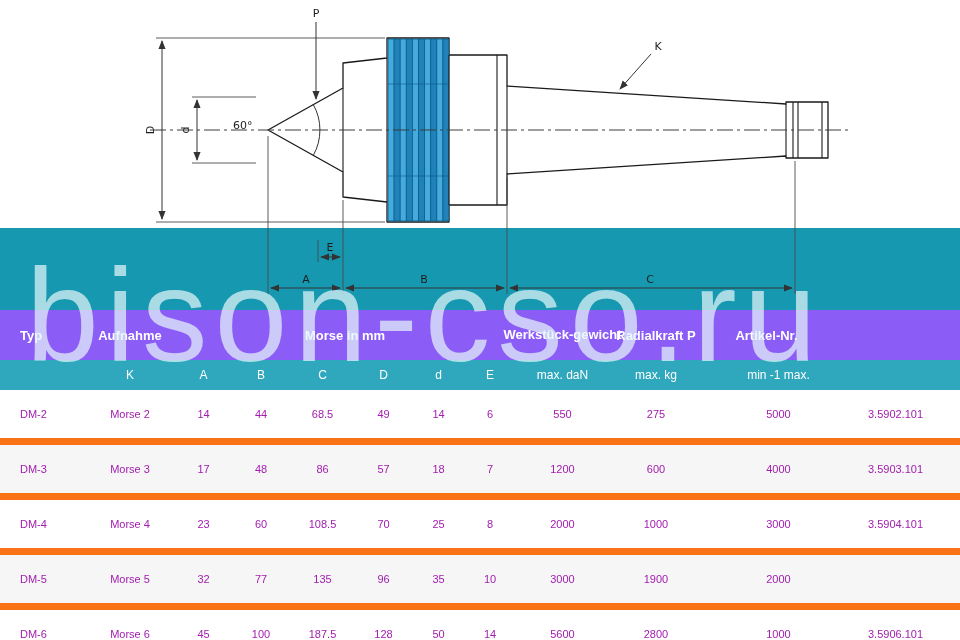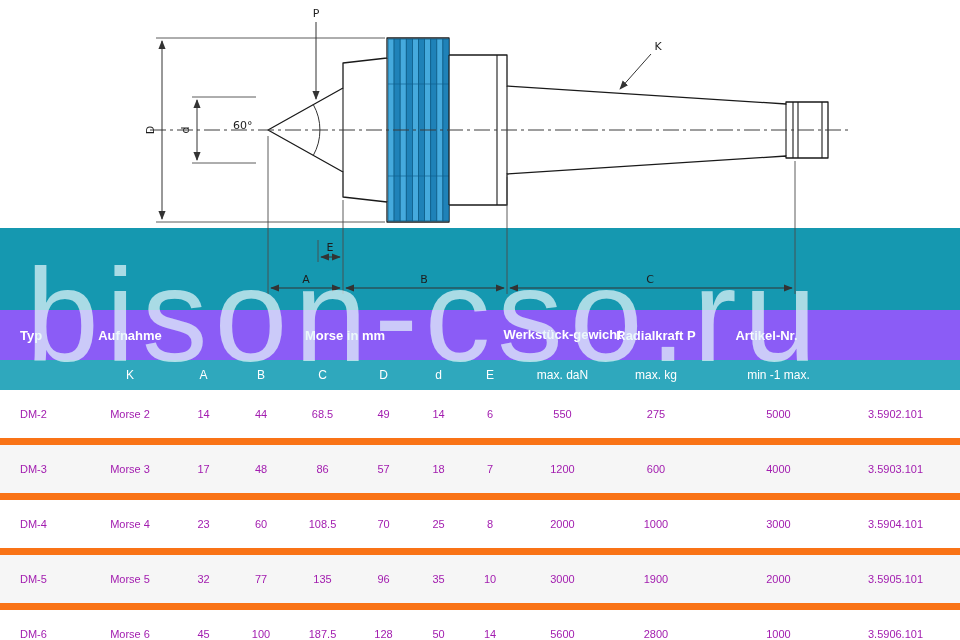--- a/index.html
+++ b/index.html
@@ -218,21 +218,20 @@
         <div class="cell">Morse 5</div>
         <div class="cell">32</div>
         <div class="cell">77</div>
         <div class="cell">135</div>
         <div class="cell">96</div>
         <div class="cell">35</div>
         <div class="cell">10</div>
         <div class="cell">3000</div>
         <div class="cell">1900</div>
         <div class="cell">2000</div>
-        <div class="cell artikel">3.5905.101</div>
       </div>
 
       <div class="drow">
         <div class="cell left">DM-6</div>
         <div class="cell">Morse 6</div>
         <div class="cell">45</div>
         <div class="cell">100</div>
         <div class="cell">187.5</div>
         <div class="cell">128</div>
         <div class="cell">50</div>

